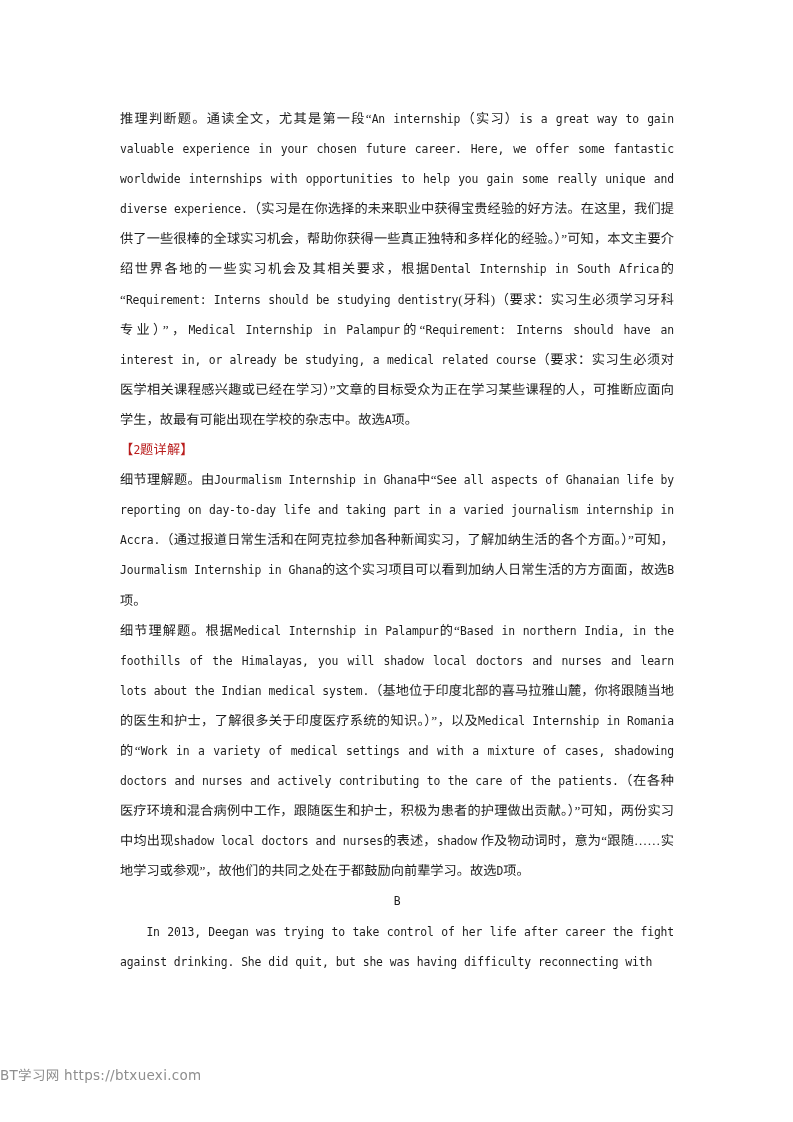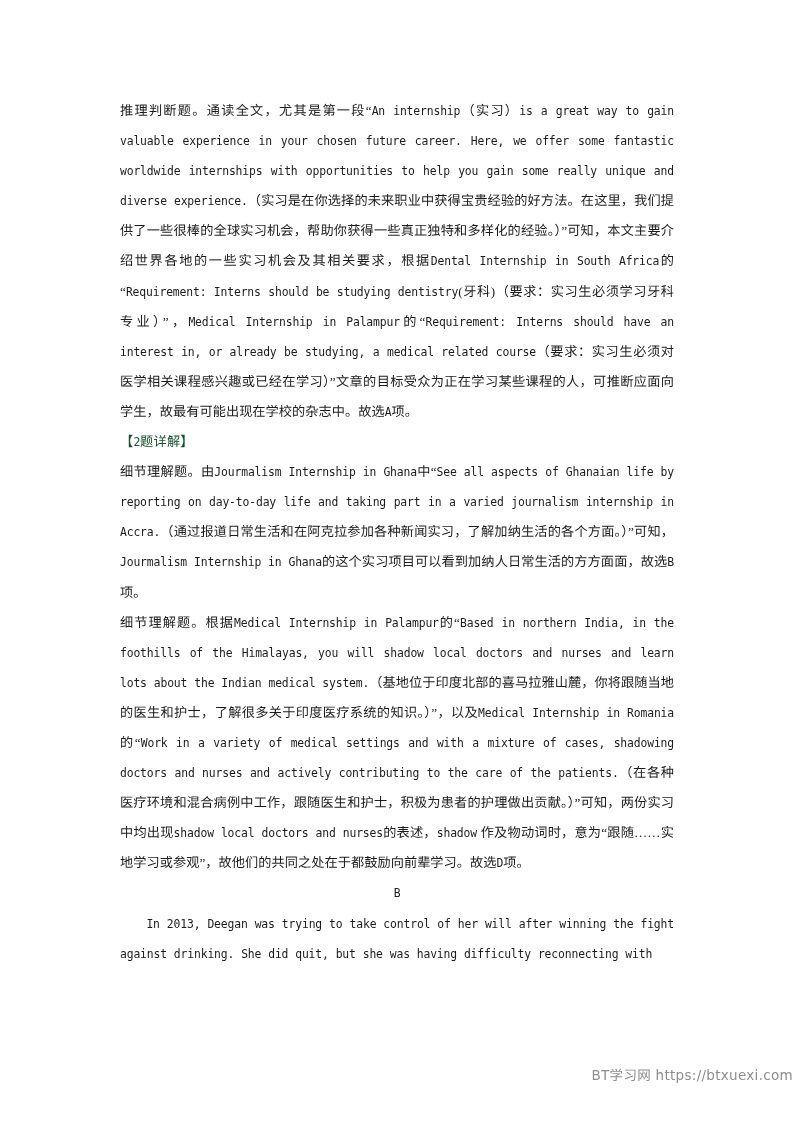--- a/index.html
+++ b/index.html
@@ -22,21 +22,21 @@
     position: absolute;
     left: 0;
     top: 0;
     width: 793px;
     height: 1122px;
   }
 
   .content {
     position: absolute;
     left: 120px;
-    top: 96px;
+    top: 104px;
     width: 554px;
   }
 
   
   .para {
     margin: 0;
     font-size: 13.2px;
     line-height: 30.1px;
     text-align: justify;
     text-justify: inter-ideograph;
@@ -48,21 +48,21 @@
 
   .para.indent {
     text-indent: 2em;
   }
 
   .heading {
     margin: 0;
     font-size: 13.2px;
     line-height: 30.1px;
     text-align: left;
-    color: #14532d;
+    color: #b91c1c;
     letter-spacing: 0.2px;
   }
 
   .centered {
     margin: 0;
     font-size: 13.2px;
     line-height: 30.1px;
     text-align: center;
     color: #1c1c1c;
   }
@@ -73,21 +73,21 @@
     font-size: 11.4px;
     letter-spacing: -0.15px;
   }
 
   
   .footer {
     position: absolute;
     left: 0;
     top: 1064px;
     width: 793px;
-    text-align: right;
+    text-align: left;
     font-family: "DejaVu Sans", "Liberation Sans", sans-serif;
     font-size: 13.5px;
     color: #8e8e8e;
     letter-spacing: 0.3px;
   }
 </style>
 </head>
 <body>
 
 <div class="page">
@@ -98,19 +98,19 @@
 
     <p class="heading">【<span class="en">2</span>题详解】</p>
 
     <p class="para">细节理解题。由<span class="en">Jourmalism Internship in Ghana</span>中“<span class="en">See all aspects of Ghanaian life by reporting on day-to-day life and taking part in a varied journalism internship in Accra.</span>（通过报道日常生活和在阿克拉参加各种新闻实习，了解加纳生活的各个方面。）”可知，<span class="en">Jourmalism Internship in Ghana</span>的这个实习项目可以看到加纳人日常生活的方方面面，故选<span class="en">B</span>项。</p>
 
 
     <p class="para">细节理解题。根据<span class="en">Medical Internship in Palampur</span>的“<span class="en">Based in northern India, in the foothills of the Himalayas, you will shadow local doctors and nurses and learn lots about the Indian medical system.</span>（基地位于印度北部的喜马拉雅山麓，你将跟随当地的医生和护士，了解很多关于印度医疗系统的知识。）”，以及<span class="en">Medical Internship in Romania</span>的“<span class="en">Work in a variety of medical settings and with a mixture of cases, shadowing doctors and nurses and actively contributing to the care of the patients.</span>（在各种医疗环境和混合病例中工作，跟随医生和护士，积极为患者的护理做出贡献。）”可知，两份实习中均出现<span class="en">shadow local doctors and nurses</span>的表述，<span class="en">shadow</span> 作及物动词时，意为“跟随……实地学习或参观”，故他们的共同之处在于都鼓励向前辈学习。故选<span class="en">D</span>项。</p>
 
     <p class="centered"><span class="en">B</span></p>
 
-    <p class="para indent"><span class="en">In 2013, Deegan was trying to take control of her will after winning the fight against drinking. She did quit, but she was having difficulty reconnecting with</span></p>
+    <p class="para indent"><span class="en">In 2013, Deegan was trying to take control of her life after career the fight against drinking. She did quit, but she was having difficulty reconnecting with</span></p>
 
   </div>
 
   <div class="footer">BT学习网 https://btxuexi.com</div>
 
 </div>
 
 </body></html>

